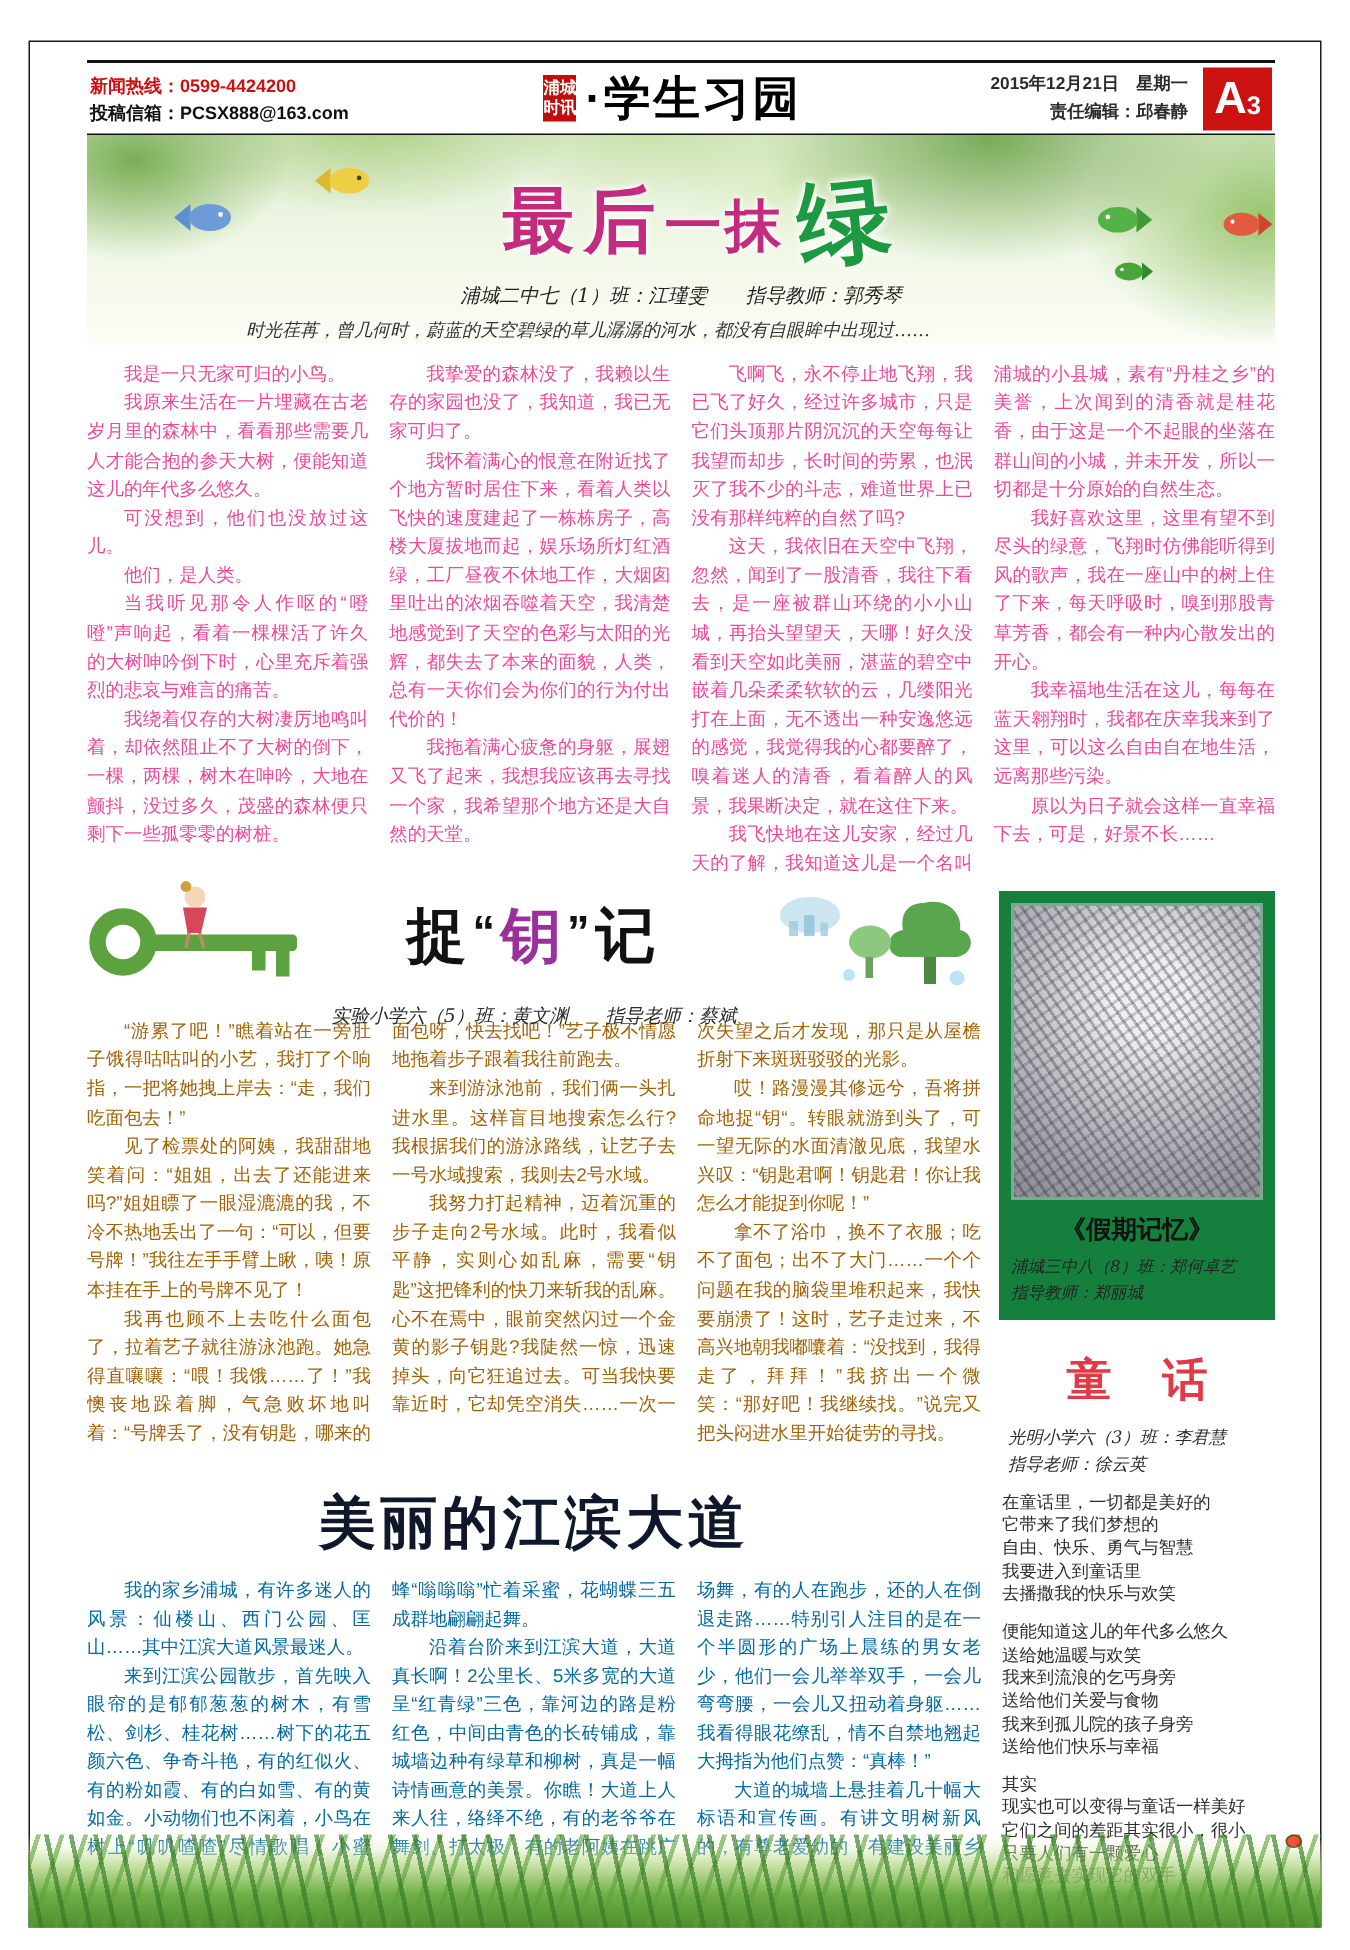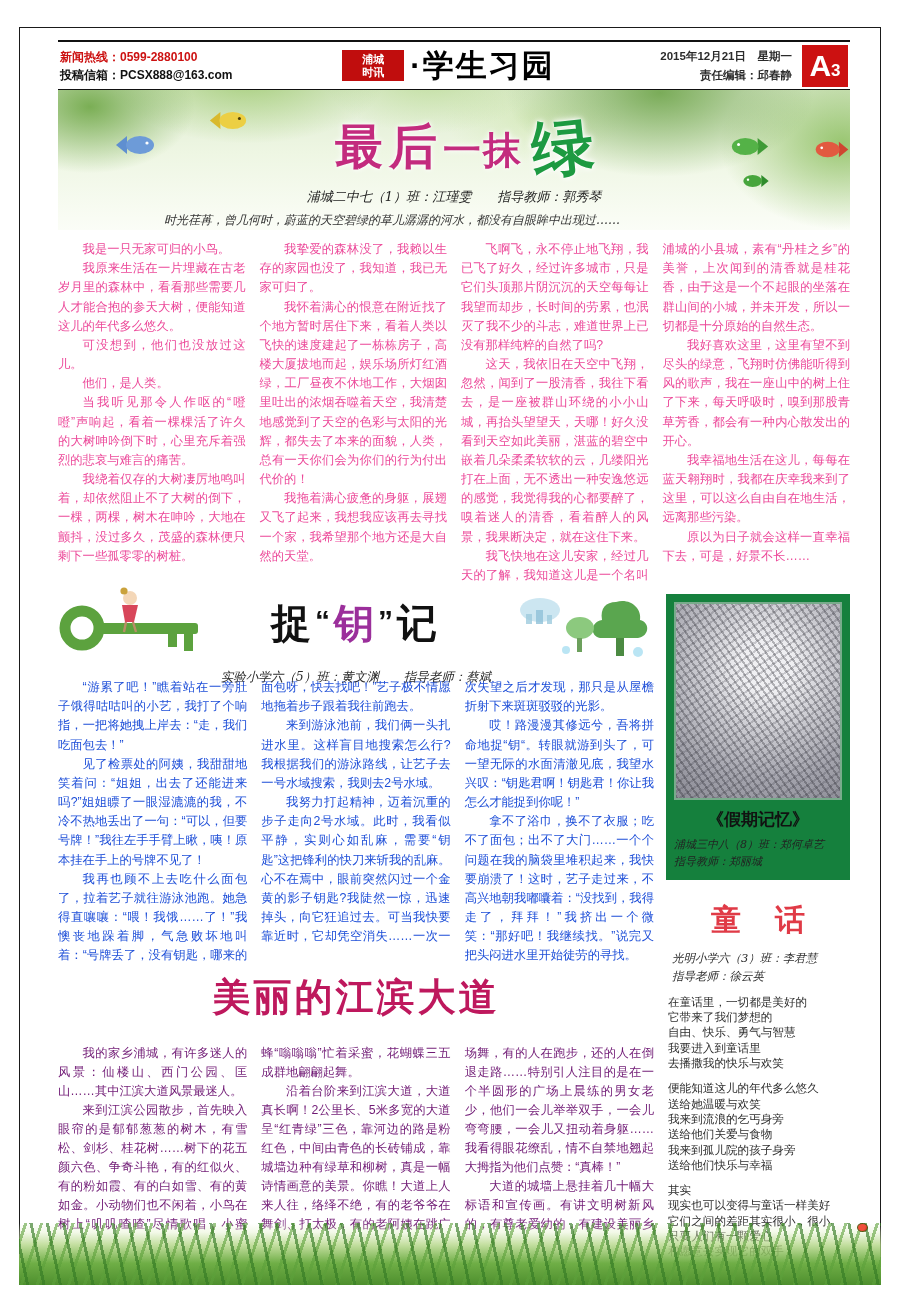--- a/index.html
+++ b/index.html
@@ -15,21 +15,21 @@
   .content { position:absolute; left:58px; top:40px; width:792px; }
 
   
   .header { position:relative; display:flex; align-items:center; height:50px;
             border-top:2px solid #111; border-bottom:1px solid #111; padding:0 2px; }
   .h-left { width:215px; line-height:1.5; }
   .hotline { color:#cc1111; font-weight:bold; font-size:12px; }
   .mailbox { color:#111; font-weight:bold; font-size:12px; }
   .h-center { flex:1; display:flex; align-items:center; justify-content:center; gap:6px; }
   .brand-box { background:#c00d0d; color:#fff; font-size:11px; font-weight:bold; line-height:1.15;
-               padding:3px 20px; text-align:left; }
+               padding:3px 0; text-align:left; }
   .section-title { font-size:31px; font-weight:bold; color:#000; letter-spacing:2px; }
   .h-right { width:170px; text-align:right; font-size:11.5px; font-weight:bold; line-height:1.6; }
   .page-badge { width:46px; height:42px; background:#cc1111; color:#fff; margin-left:10px;
                 display:flex; align-items:center; justify-content:center; font-weight:bold; }
   .page-badge .big { font-size:30px; line-height:1; }
   .page-badge .sub { font-size:17px; margin-top:10px; line-height:1; }
 
   
   .banner { position:relative; height:140px; overflow:hidden;
     background:
@@ -68,28 +68,28 @@
   
   .a2-head { position:relative; height:70px; }
   .a2-title { text-align:center; font-size:40px; font-weight:bold; color:#111; letter-spacing:4px; padding-top:2px; }
   .a2-title .q { font-size:30px; vertical-align:6px; color:#111; }
   .a2-title .key { color:#9b2f9b; }
   .a2-byline { text-align:center; font-size:12.5px; margin-top:18px;
                font-family:"DejaVu Serif","Liberation Serif",serif; font-style:italic; }
   .a2-illu-left { position:absolute; left:-6px; top:-12px; }
   .a2-illu-right { position:absolute; right:-4px; top:-10px; }
   .a2-body { margin-top:14px; height:288px; overflow:hidden; columns:3; column-gap:14px;
-             font-size:12.3px; line-height:1.56; text-align:justify; color:#1d4ed8; }
-
-  
-  .a3-title { margin-top:6px; text-align:center; font-size:38px; font-weight:bold; color:#be185d; letter-spacing:3px; }
+             font-size:12.3px; line-height:1.56; text-align:justify; color:#a16207; }
+
+  
+  .a3-title { margin-top:24px; text-align:center; font-size:38px; font-weight:bold; color:#0f172a; letter-spacing:3px; }
   .a3-byline { text-align:center; font-size:12.5px; margin-top:4px;
                font-family:"DejaVu Serif","Liberation Serif",serif; font-style:italic; }
-  .a3-body { margin-top:21px; height:208px; overflow:hidden; columns:3; column-gap:14px;
-             font-size:12.3px; line-height:1.55; text-align:justify; color:#701a75; }
+  .a3-body { margin-top:10px; height:208px; overflow:hidden; columns:3; column-gap:14px;
+             font-size:12.3px; line-height:1.55; text-align:justify; color:#0369a1; }
 
   
   .art-panel { background:#15803d; padding:8px 8px 10px; }
   .art-image { height:198px; border:2px solid #79ab8c;
     background:
       repeating-linear-gradient(55deg, rgba(35,35,42,.30) 0 2px, transparent 2px 6px),
       repeating-linear-gradient(-35deg, rgba(55,55,66,.22) 0 2px, transparent 2px 7px),
       radial-gradient(circle at 55% 32%, #efeff2 0 16%, #c9c9cf 42%, #a3a3ac 72%, #8b8b95);
   }
   .art-title { text-align:center; font-weight:bold; font-size:17px; color:#111; margin:8px 0 5px; }
@@ -115,21 +115,21 @@
 </head>
 <body>
 
 <div class="page">
   <div class="frame"></div>
 
   <div class="content">
 
     <div class="header">
       <div class="h-left">
-        <div class="hotline">新闻热线：0599-2880100</div>
+        <div class="hotline">新闻热线：0599-4424200</div>
         <div class="mailbox">投稿信箱：PCSX888@163.com</div>
       </div>
       <div class="h-center">
         <div class="brand-box">
           <div>浦城</div>
           <div>时讯</div>
         </div>
         <div class="section-title"><span>·</span><span>学生习园</span></div>
       </div>
       <div class="h-right">

